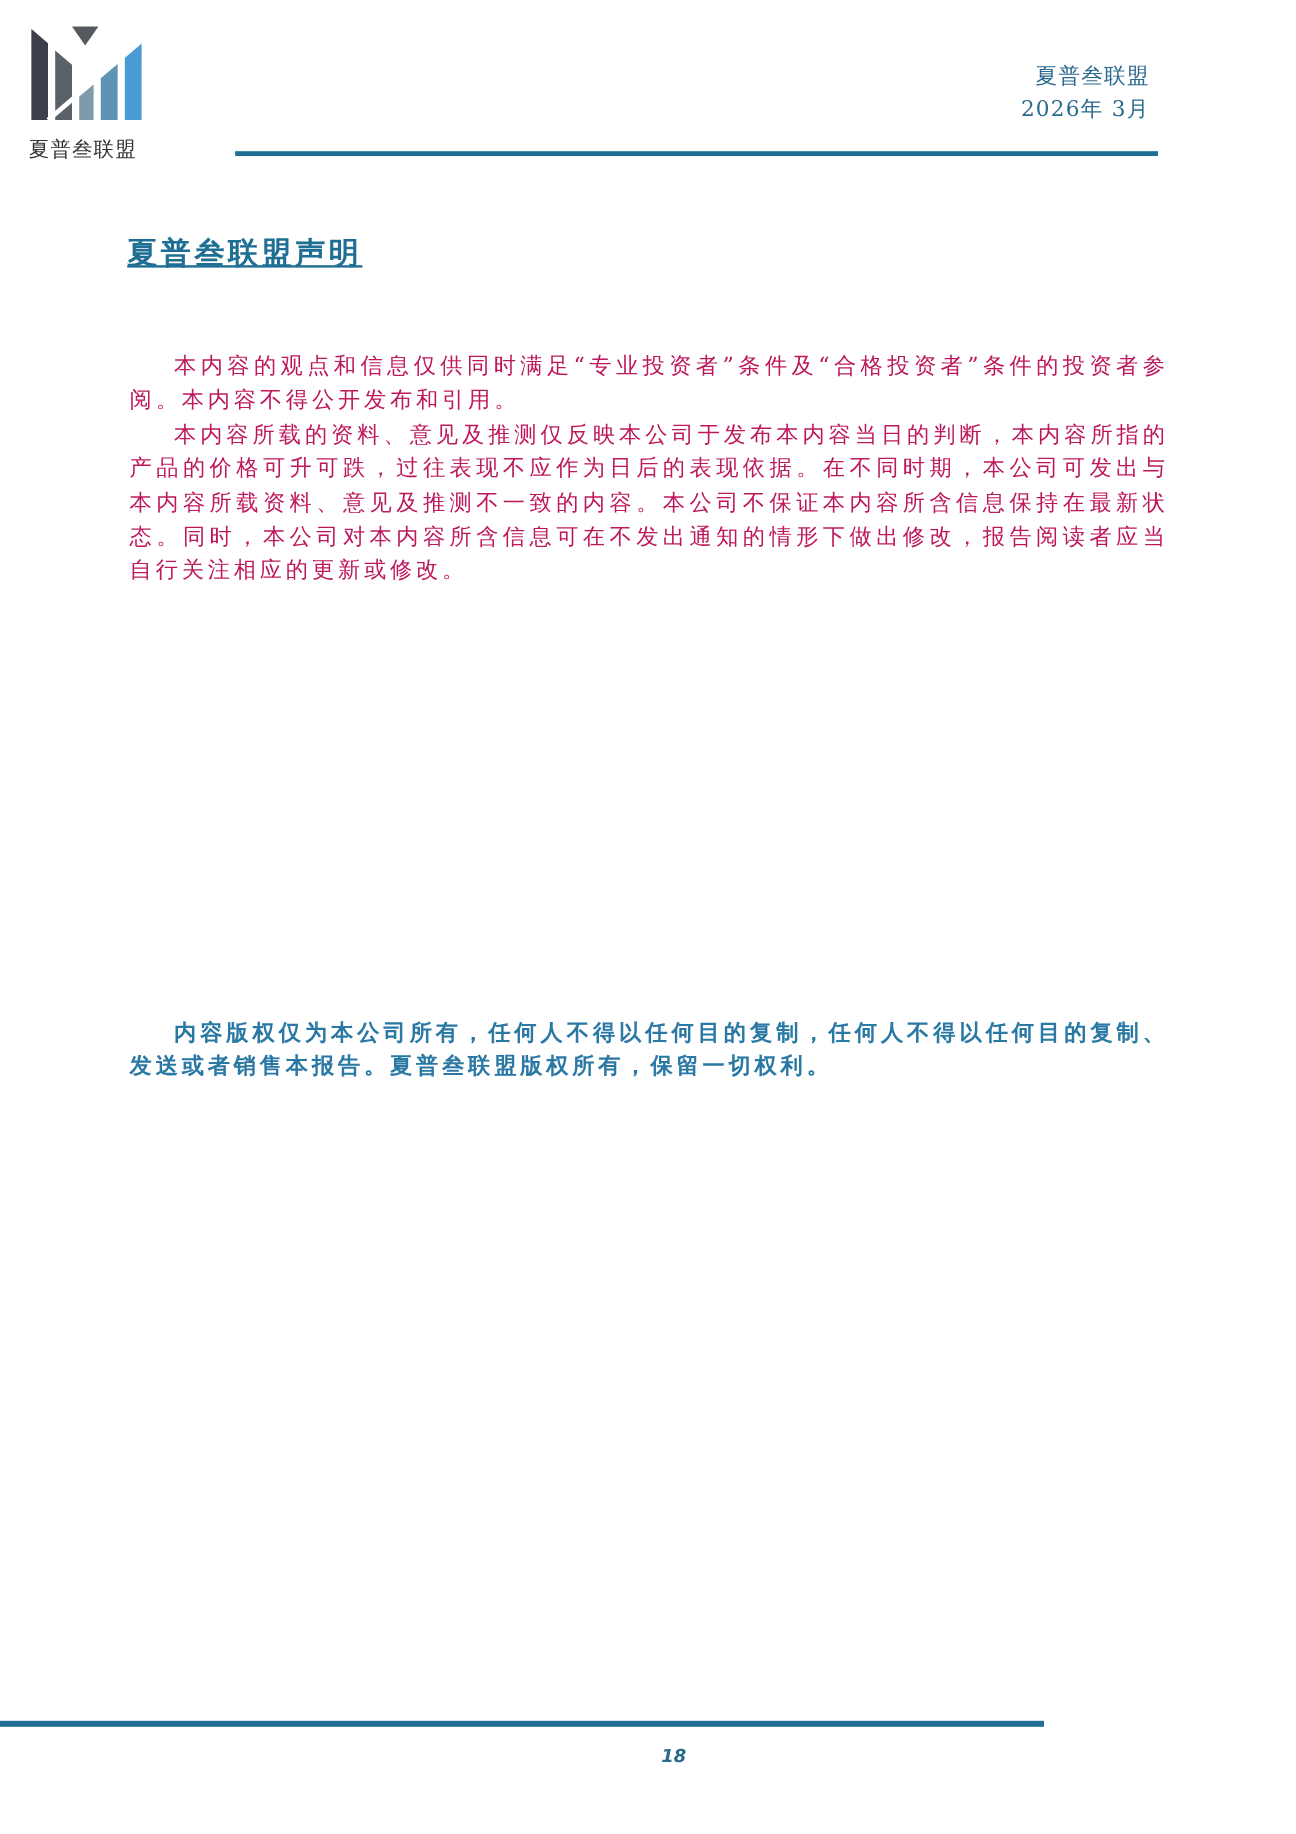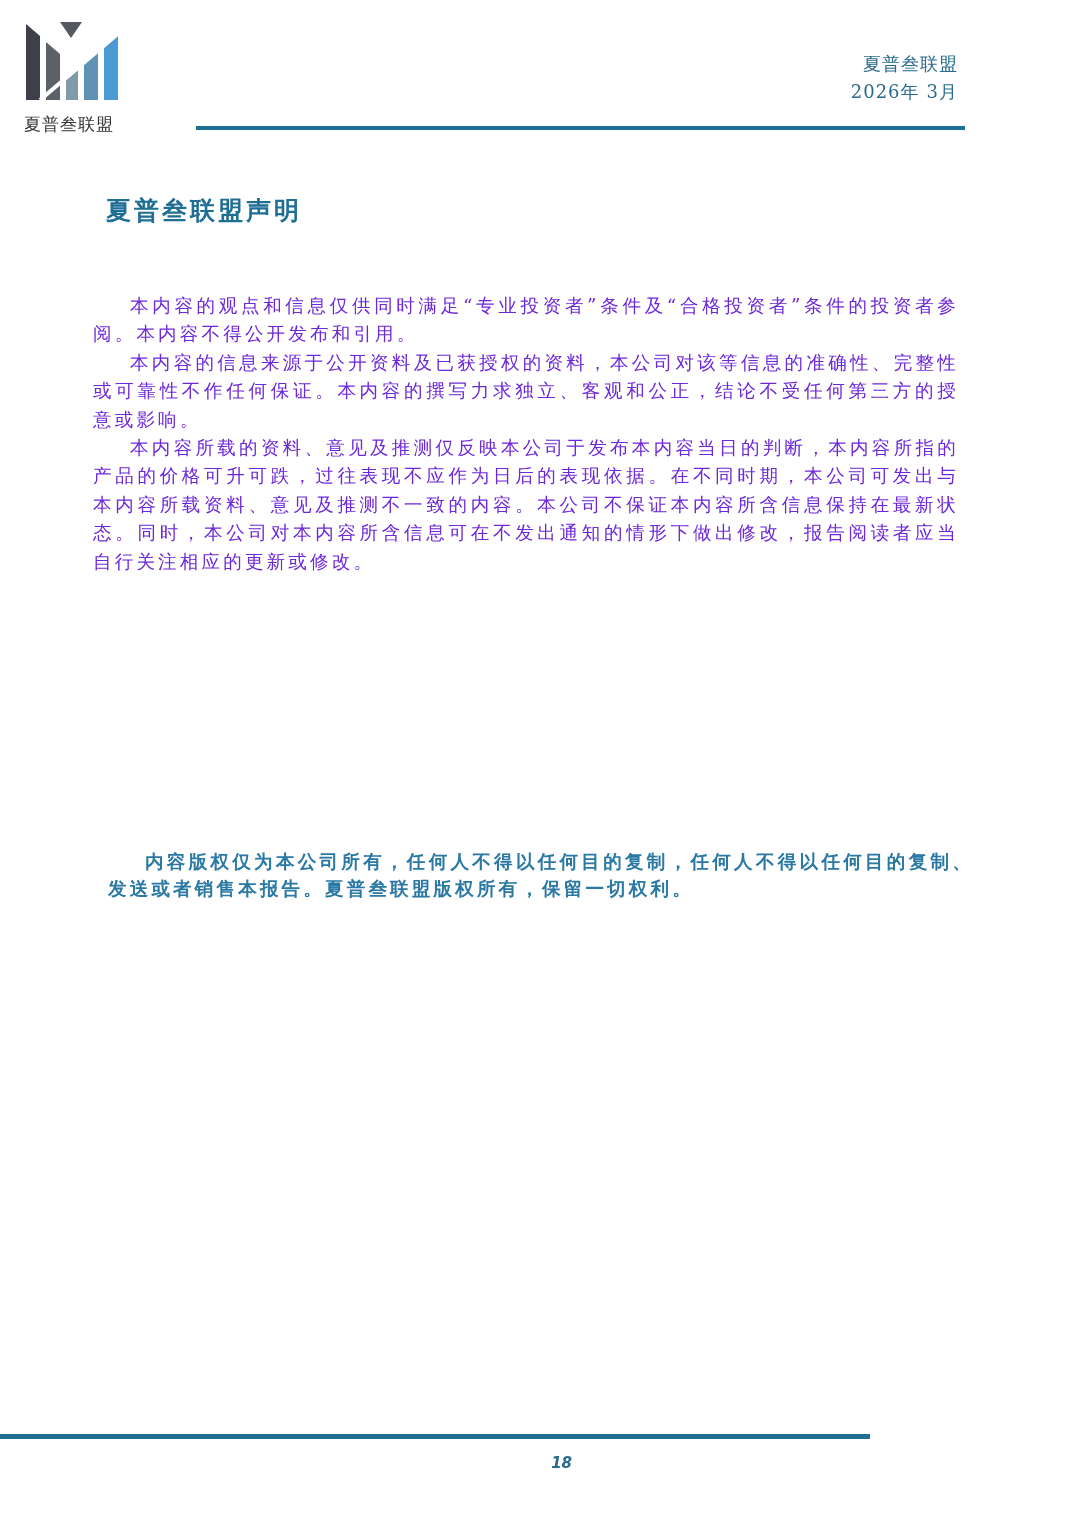--- a/index.html
+++ b/index.html
@@ -55,31 +55,32 @@
     .section-title {
       position: absolute;
       left: 106px;
       top: 194px;
       font-family: "DejaVu Sans", "Liberation Sans", sans-serif;
       font-weight: bold;
       font-size: 25px;
       color: #1f6e94;
       letter-spacing: 3px;
       white-space: nowrap;
+      text-decoration: underline;
     }
     .body-text {
       position: absolute;
-      left: 93px;
+      left: 108px;
       top: 292px;
       width: 866px;
       font-size: 18.5px;
       line-height: 28.4px;
       letter-spacing: 3.2px;
       text-align: justify;
-      color: #6d28d9;
+      color: #be185d;
     }
     .body-text p {
       margin: 0;
       text-indent: 2em;
     }
     .copyright {
       position: absolute;
       left: 108px;
       top: 848px;
       width: 866px;
@@ -137,21 +138,20 @@
     <span>2026年</span><span>3月</span>
   </div>
 </div>
 
 <div class="header-rule"></div>
 
 <div class="section-title">夏普叁联盟声明</div>
 
 <div class="body-text">
   <p>本内容的观点和信息仅供同时满足“专业投资者”条件及“合格投资者”条件的投资者参阅。本内容不得公开发布和引用。</p>
-  <p>本内容的信息来源于公开资料及已获授权的资料，本公司对该等信息的准确性、完整性或可靠性不作任何保证。本内容的撰写力求独立、客观和公正，结论不受任何第三方的授意或影响。</p>
   <p>本内容所载的资料、意见及推测仅反映本公司于发布本内容当日的判断，本内容所指的产品的价格可升可跌，过往表现不应作为日后的表现依据。在不同时期，本公司可发出与本内容所载资料、意见及推测不一致的内容。本公司不保证本内容所含信息保持在最新状态。同时，本公司对本内容所含信息可在不发出通知的情形下做出修改，报告阅读者应当自行关注相应的更新或修改。</p>
 </div>
 
 <div class="copyright">
   <p>内容版权仅为本公司所有，任何人不得以任何目的复制，任何人不得以任何目的复制、发送或者销售本报告。夏普叁联盟版权所有，保留一切权利。</p>
 </div>
 
 <div class="footer-rule"></div>
 <div class="page-number">18</div>
 

